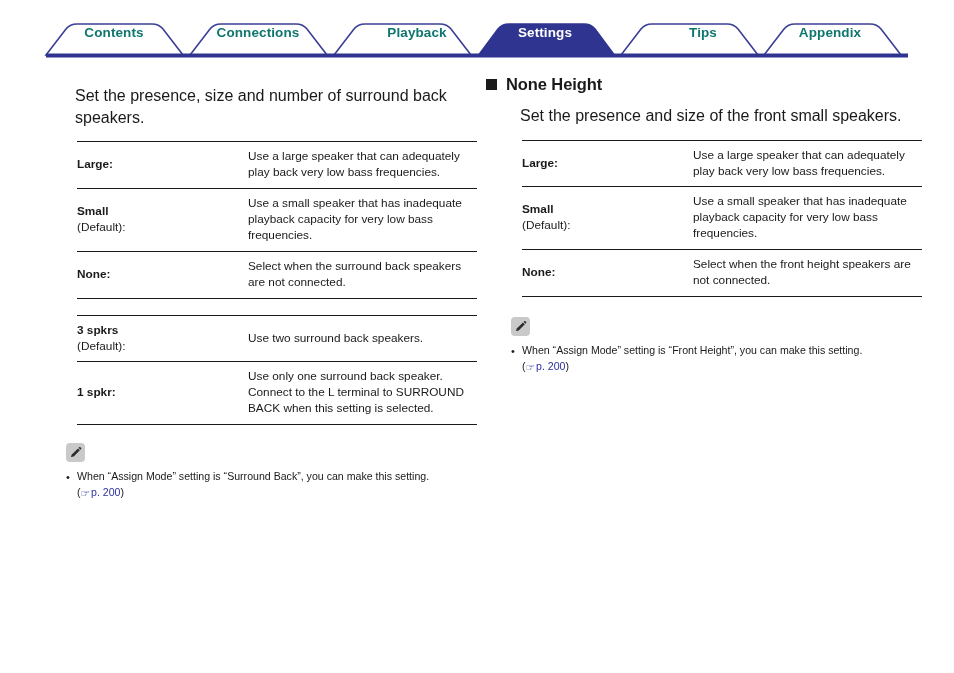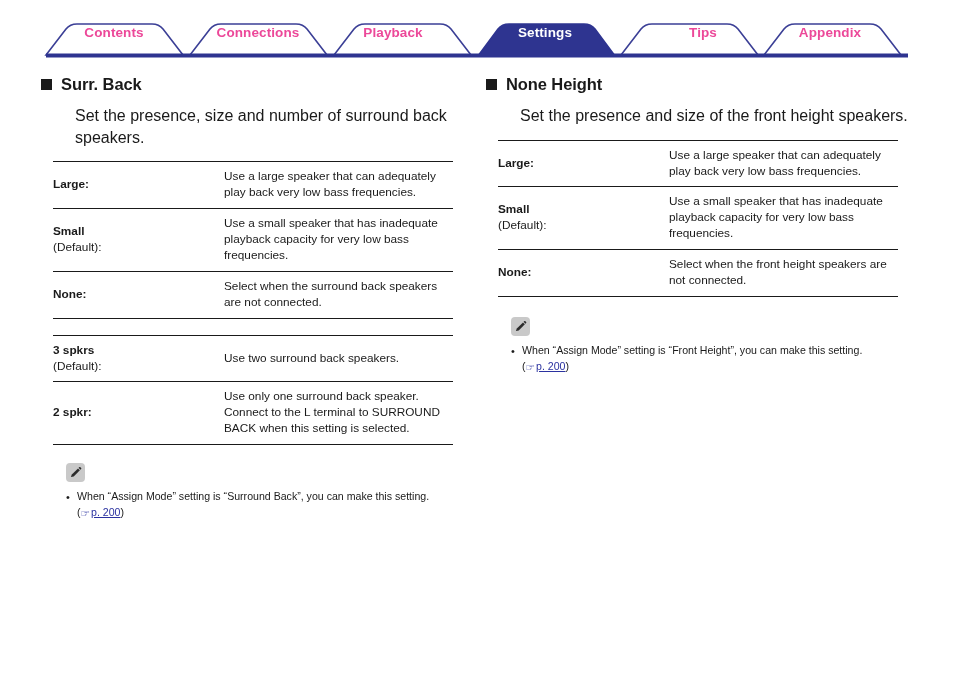--- a/index.html
+++ b/index.html
@@ -28,21 +28,21 @@
     position: absolute;
     left: 0;
     top: 0;
   }
   .tab-label {
     position: absolute;
     top: 32px;
     transform: translate(-50%, -50%);
     font-size: 13.5px;
     font-weight: bold;
-    color: #ec4899;
+    color: #0f766e;
     white-space: nowrap;
     letter-spacing: 0.1px;
   }
   .tab-label.active {
     color: #ffffff;
   }
 
   
   .col {
     position: absolute;
@@ -75,21 +75,21 @@
 
   .lead {
     margin: 11px 0 0 34px;
     font-size: 16px;
     color: #1a1a1a;
     line-height: 1.35;
   }
 
   
   .tbl {
-    margin-left: 12px;
+    margin-left: 36px;
     width: 400px;
     border-collapse: collapse;
     table-layout: fixed;
   }
   .tbl.t-first { margin-top: 13px; }
   .tbl.t-second { margin-top: 16px; }
 
   .tbl tr { border-top: 1.3px solid #1a1a1a; }
   .tbl tr.lastline { border-bottom: 1.3px solid #1a1a1a; }
 
@@ -134,21 +134,20 @@
     line-height: 1.32;
   }
   .note-body { flex: 1 1 auto; }
   .note-ref {
     margin-top: 1px;
     font-size: 10.6px;
     white-space: nowrap;
   }
   .pagelink {
     color: #2b32a0;
-    text-decoration: underline;
     margin-top: 48px;
   }
   .hand-icon {
     display: inline-block;
     vertical-align: -1px;
     color: #2b32a0;
     margin-right: 1px;
   }
 
   
@@ -174,32 +173,28 @@
       <path d="M 764,55 L 784,29 Q 788,24 795,24 L 870,24 Q 877,24 881,29 L 901,55 Z"></path>
     </g>
 
     <path d="M 478,56 L 498,29 Q 502,24 509,24 L 584,24 Q 591,24 595,29 L 615,56 Z" fill="#2e3490" stroke="#2e3490" stroke-width="1.6"></path>
 
     <rect x="46" y="53.5" width="862" height="4" fill="#2e3490"></rect>
   </svg>
 
   <div class="tab-label" style="left:114px">Contents</div>
   <div class="tab-label" style="left:258px">Connections</div>
-  <div class="tab-label" style="left:393px">Playback</div>
+  <div class="tab-label" style="left:417px">Playback</div>
   <div class="tab-label active" style="left:545px">Settings</div>
   <div class="tab-label" style="left:703px">Tips</div>
   <div class="tab-label" style="left:830px">Appendix</div>
 </div>
 
 <div class="col col-left">
 
-  <div class="section-title">
-    <span class="sq-bullet"></span>
-    <span class="section-title-text">Surr. Back</span>
-  </div>
 
   <div class="lead">Set the presence, size and number of surround back speakers.</div>
 
   <table class="tbl t-first">
     <tbody>
       <tr>
         <td class="k"><span>Large:</span></td>
         <td class="v">Use a large speaker that can adequately play back very low bass frequencies.</td>
       </tr>
       <tr>
@@ -219,21 +214,21 @@
   <table class="tbl t-second">
     <tbody>
       <tr>
         <td class="k">
           <span>3 spkrs</span><br>
           <span class="reg">(Default):</span>
         </td>
         <td class="v">Use two surround back speakers.</td>
       </tr>
       <tr class="lastline">
-        <td class="k"><span>2 spkr:</span></td>
+        <td class="k"><span>1 spkr:</span></td>
         <td class="v">Use only one surround back speaker. Connect to the L terminal to SURROUND BACK when this setting is selected.</td>
       </tr>
     </tbody>
   </table>
 
   <div class="note" style="margin-top:18px">
     <div class="note-icon">
       <svg width="13" height="13" viewBox="0 0 24 24">
         <path d="M3.5 20.5 L5.2 15.8 L16.6 4.4 L20.1 7.9 L8.7 19.3 Z" fill="#2b2b2b"></path>
         <path d="M17.6 3.4 L18.9 2.1 C19.5 1.5 20.4 1.5 21 2.1 L22.4 3.5 C23 4.1 23 5 22.4 5.6 L21.1 6.9 Z" fill="#2b2b2b"></path>
@@ -249,21 +244,21 @@
   </div>
 </div>
 
 <div class="col col-right">
 
   <div class="section-title">
     <span class="sq-bullet"></span>
     <span class="section-title-text">None Height</span>
   </div>
 
-  <div class="lead">Set the presence and size of the front height speakers.</div>
+  <div class="lead">Set the presence and size of the front small speakers.</div>
 
   <table class="tbl t-first">
     <tbody>
       <tr>
         <td class="k"><span>Large:</span></td>
         <td class="v">Use a large speaker that can adequately play back very low bass frequencies.</td>
       </tr>
       <tr>
         <td class="k">
           <span>Small</span><br>

